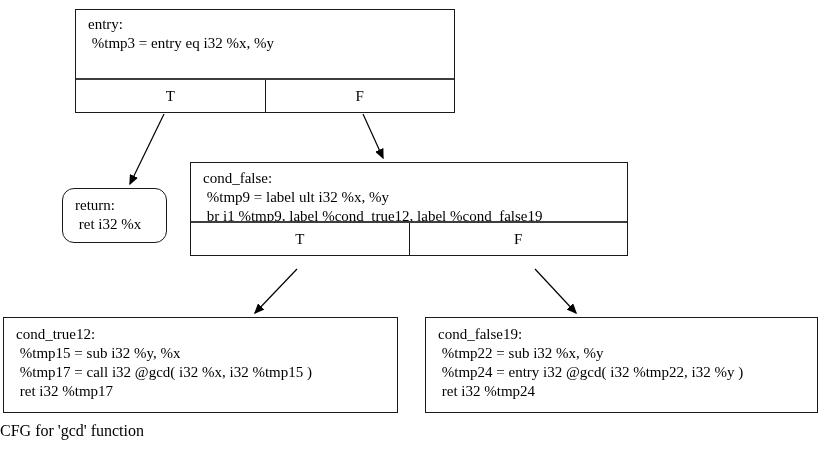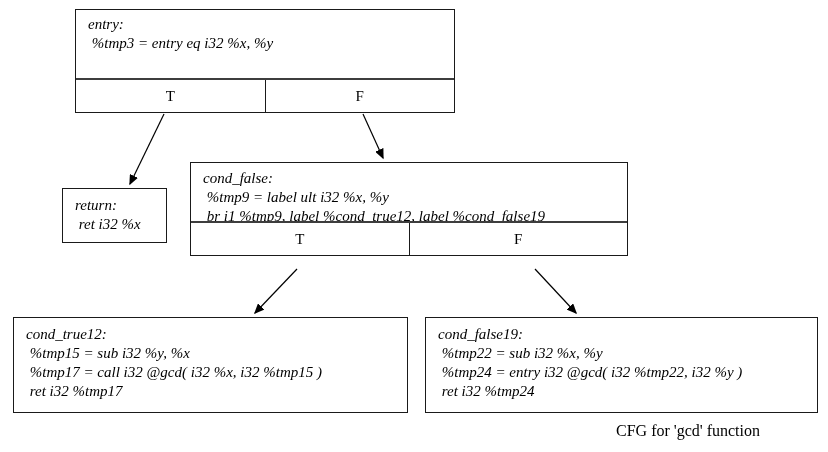--- a/index.html
+++ b/index.html
@@ -26,21 +26,20 @@
   }
   .node-body {
     flex: 1 1 auto;
     padding: 5px 6px 4px 12px;
     overflow: hidden;
   }
   .ir-line {
     font-size: 15px;
     line-height: 19px;
     white-space: pre;
-    font-style: italic;
   }
   .branch-row {
     flex: 0 0 auto;
     height: 32px;
     display: flex;
     border-top: 2px solid #3d3d3d;
   }
   .branch-cell {
     flex: 1 1 0;
     display: flex;
@@ -55,21 +54,21 @@
     position: absolute;
     left: 0;
     top: 0;
     pointer-events: none;
   }
   #caption {
     position: absolute;
     left: 0;
     top: 421px;
     width: 760px;
-    text-align: right;
+    text-align: left;
     font-size: 16px;
     line-height: 20px;
   }
 </style>
 </head>
 <body>
 
 <div id="canvas">
 
   <svg id="edge-layer" width="828" height="452">
@@ -88,40 +87,40 @@
     <div class="node-body">
       <div class="ir-line">entry:</div>
       <div class="ir-line"> %tmp3 = entry eq i32 %x, %y</div>
     </div>
     <div class="branch-row">
       <div class="branch-cell">T</div>
       <div class="branch-cell">F</div>
     </div>
   </div>
 
-  <div class="cfg-node" style="left:62px; top:188px; width:105px; height:55px;">
+  <div class="cfg-node" style="left:62px; top:188px; width:105px; height:55px;border-radius:12px;">
     <div class="node-body" style="padding-top:7px;">
       <div class="ir-line">return:</div>
       <div class="ir-line"> ret i32 %x</div>
     </div>
   </div>
 
   <div class="cfg-node" style="left:190px; top:162px; width:438px; height:94px;">
     <div class="node-body" style="padding-top:6px;">
       <div class="ir-line">cond_false:</div>
       <div class="ir-line"> %tmp9 = label ult i32 %x, %y</div>
       <div class="ir-line"> br i1 %tmp9, label %cond_true12, label %cond_false19</div>
     </div>
     <div class="branch-row">
       <div class="branch-cell">T</div>
       <div class="branch-cell">F</div>
     </div>
   </div>
 
-  <div class="cfg-node" style="left:13px; top:317px; width:395px; height:96px;">
+  <div class="cfg-node" style="left:3px; top:317px; width:395px; height:96px;">
     <div class="node-body" style="padding-top:7px;">
       <div class="ir-line">cond_true12:</div>
       <div class="ir-line"> %tmp15 = sub i32 %y, %x</div>
       <div class="ir-line"> %tmp17 = call i32 @gcd( i32 %x, i32 %tmp15 )</div>
       <div class="ir-line"> ret i32 %tmp17</div>
     </div>
   </div>
 
   <div class="cfg-node" style="left:425px; top:317px; width:393px; height:96px;">
     <div class="node-body" style="padding-top:7px;">

